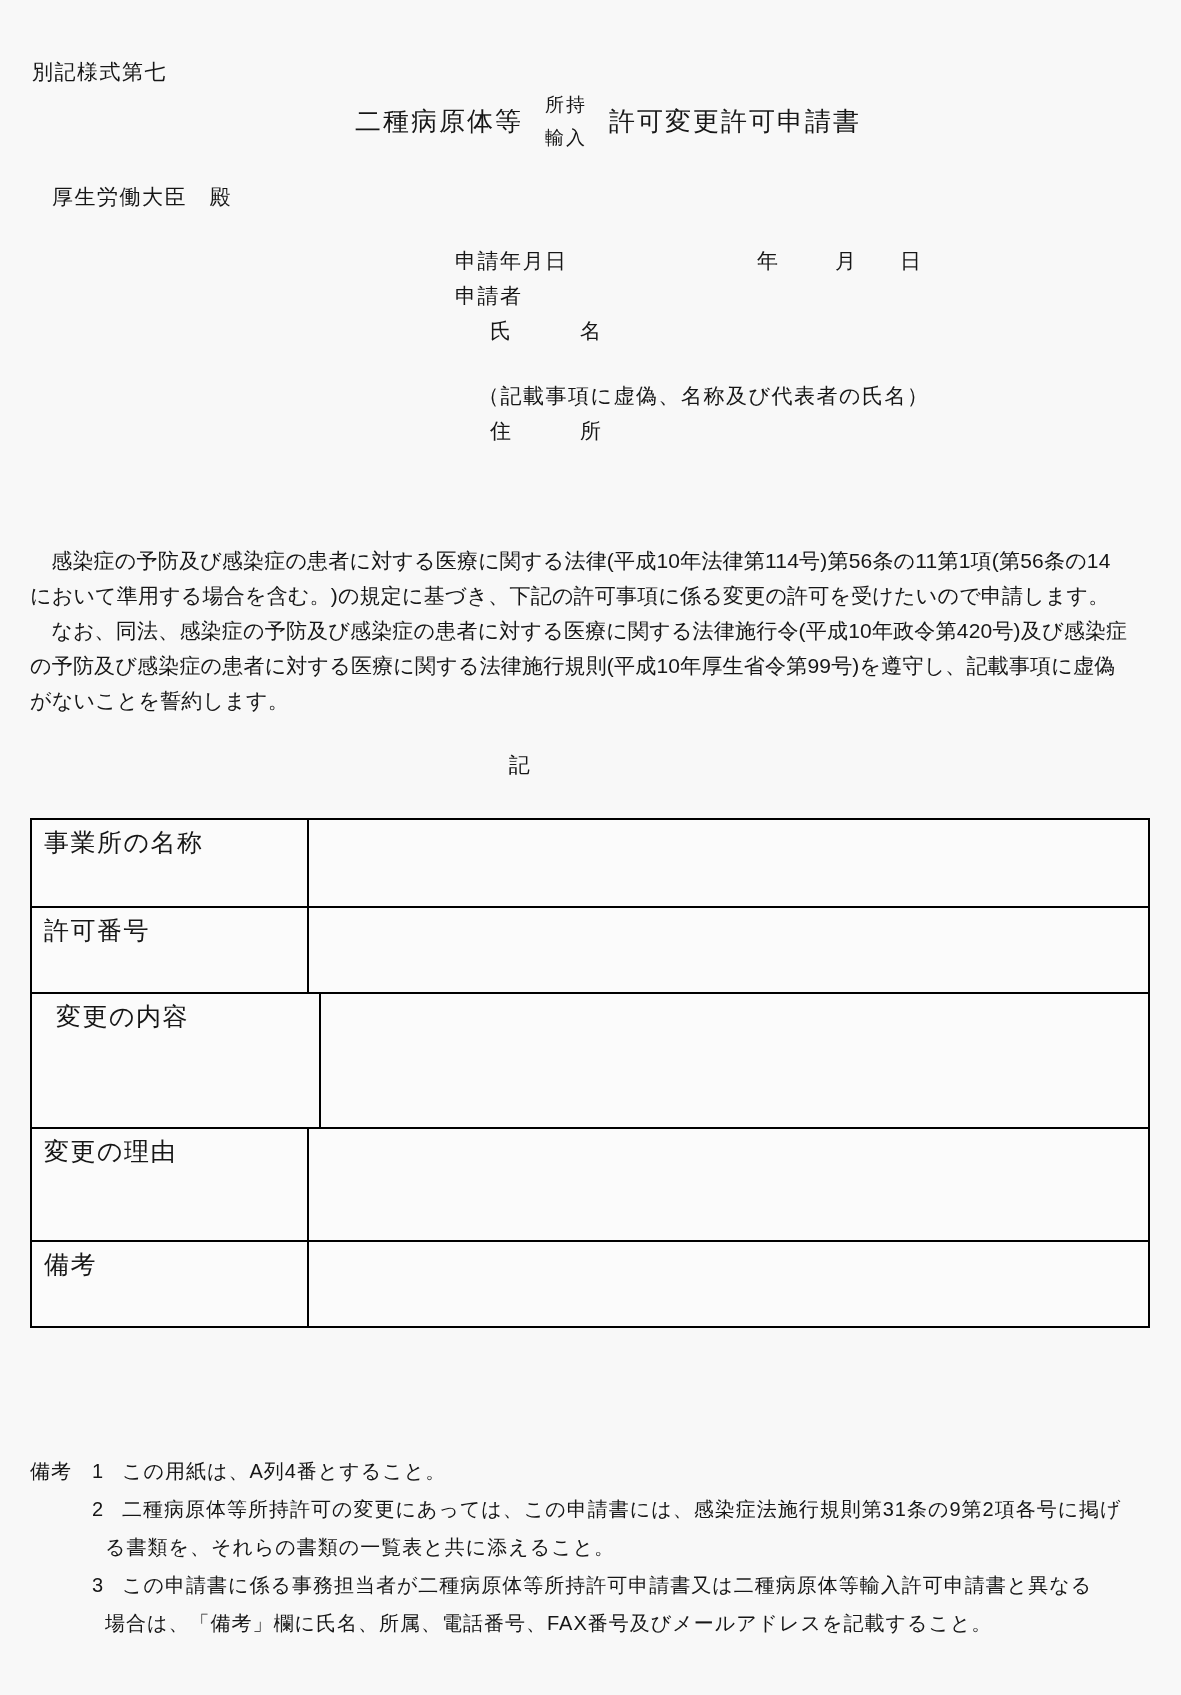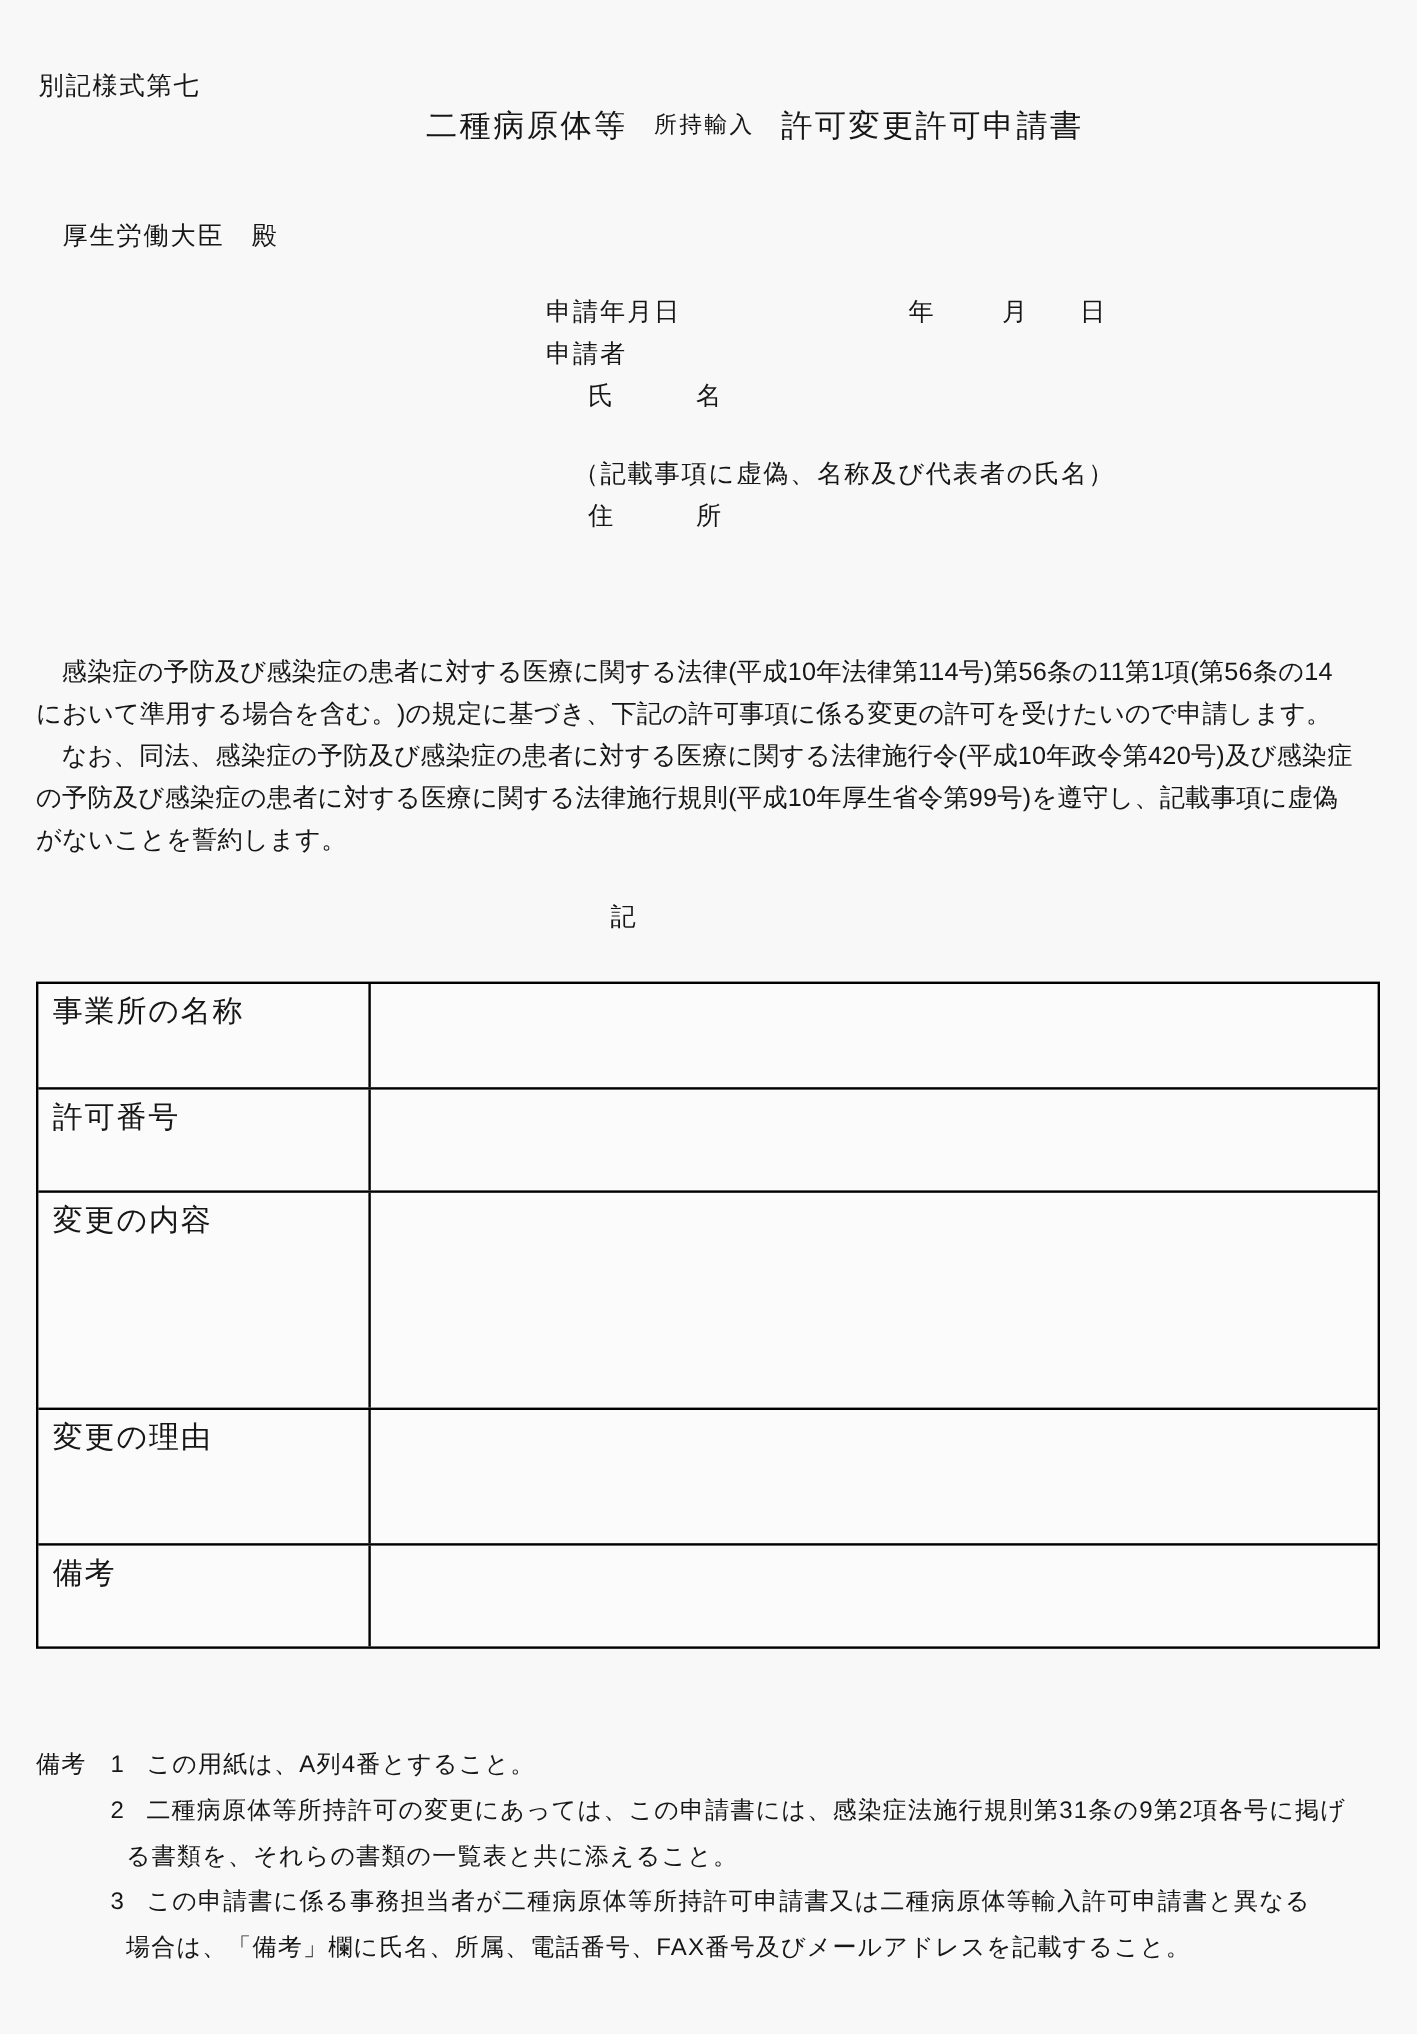--- a/index.html
+++ b/index.html
@@ -14,21 +14,21 @@
     background:#f8f8f8;
     color:#161616;
     overflow:hidden;
   }
   .abs{position:absolute;white-space:nowrap;}
   .t21{font-size:21px;line-height:1.25;letter-spacing:1.5px;}
   .t22{font-size:26px;line-height:1.25;letter-spacing:2px;}
 
   
   .title-row{display:flex;align-items:center;gap:22px;}
-  .stacked{display:flex;flex-direction:row;align-items:center;}
+  .stacked{display:flex;flex-direction:column;align-items:center;}
   .stacked span{font-size:19px;line-height:33px;letter-spacing:2px;}
 
   
   .decl{position:absolute;left:30px;top:543px;width:1130px;}
   .decl div{font-size:21px;line-height:35px;letter-spacing:0.2px;white-space:nowrap;}
 
   
   .ptable{
     position:absolute;left:30px;top:818px;width:1120px;
     border:2px solid #000;box-sizing:border-box;
@@ -91,21 +91,21 @@
 
   <div class="ptable">
     <div class="prow" style="height:86px;">
       <div class="plabel">事業所の名称</div>
       <div class="pvalue"></div>
     </div>
     <div class="prow" style="height:86px;">
       <div class="plabel">許可番号</div>
       <div class="pvalue"></div>
     </div>
-    <div class="prow" style="height:181px;">
+    <div class="prow" style="height:135px;padding-left:12px;">
       <div class="plabel">変更の内容</div>
       <div class="pvalue"></div>
     </div>
     <div class="prow" style="height:113px;">
       <div class="plabel">変更の理由</div>
       <div class="pvalue"></div>
     </div>
     <div class="prow" style="height:86px;">
       <div class="plabel">備考</div>
       <div class="pvalue"></div>

